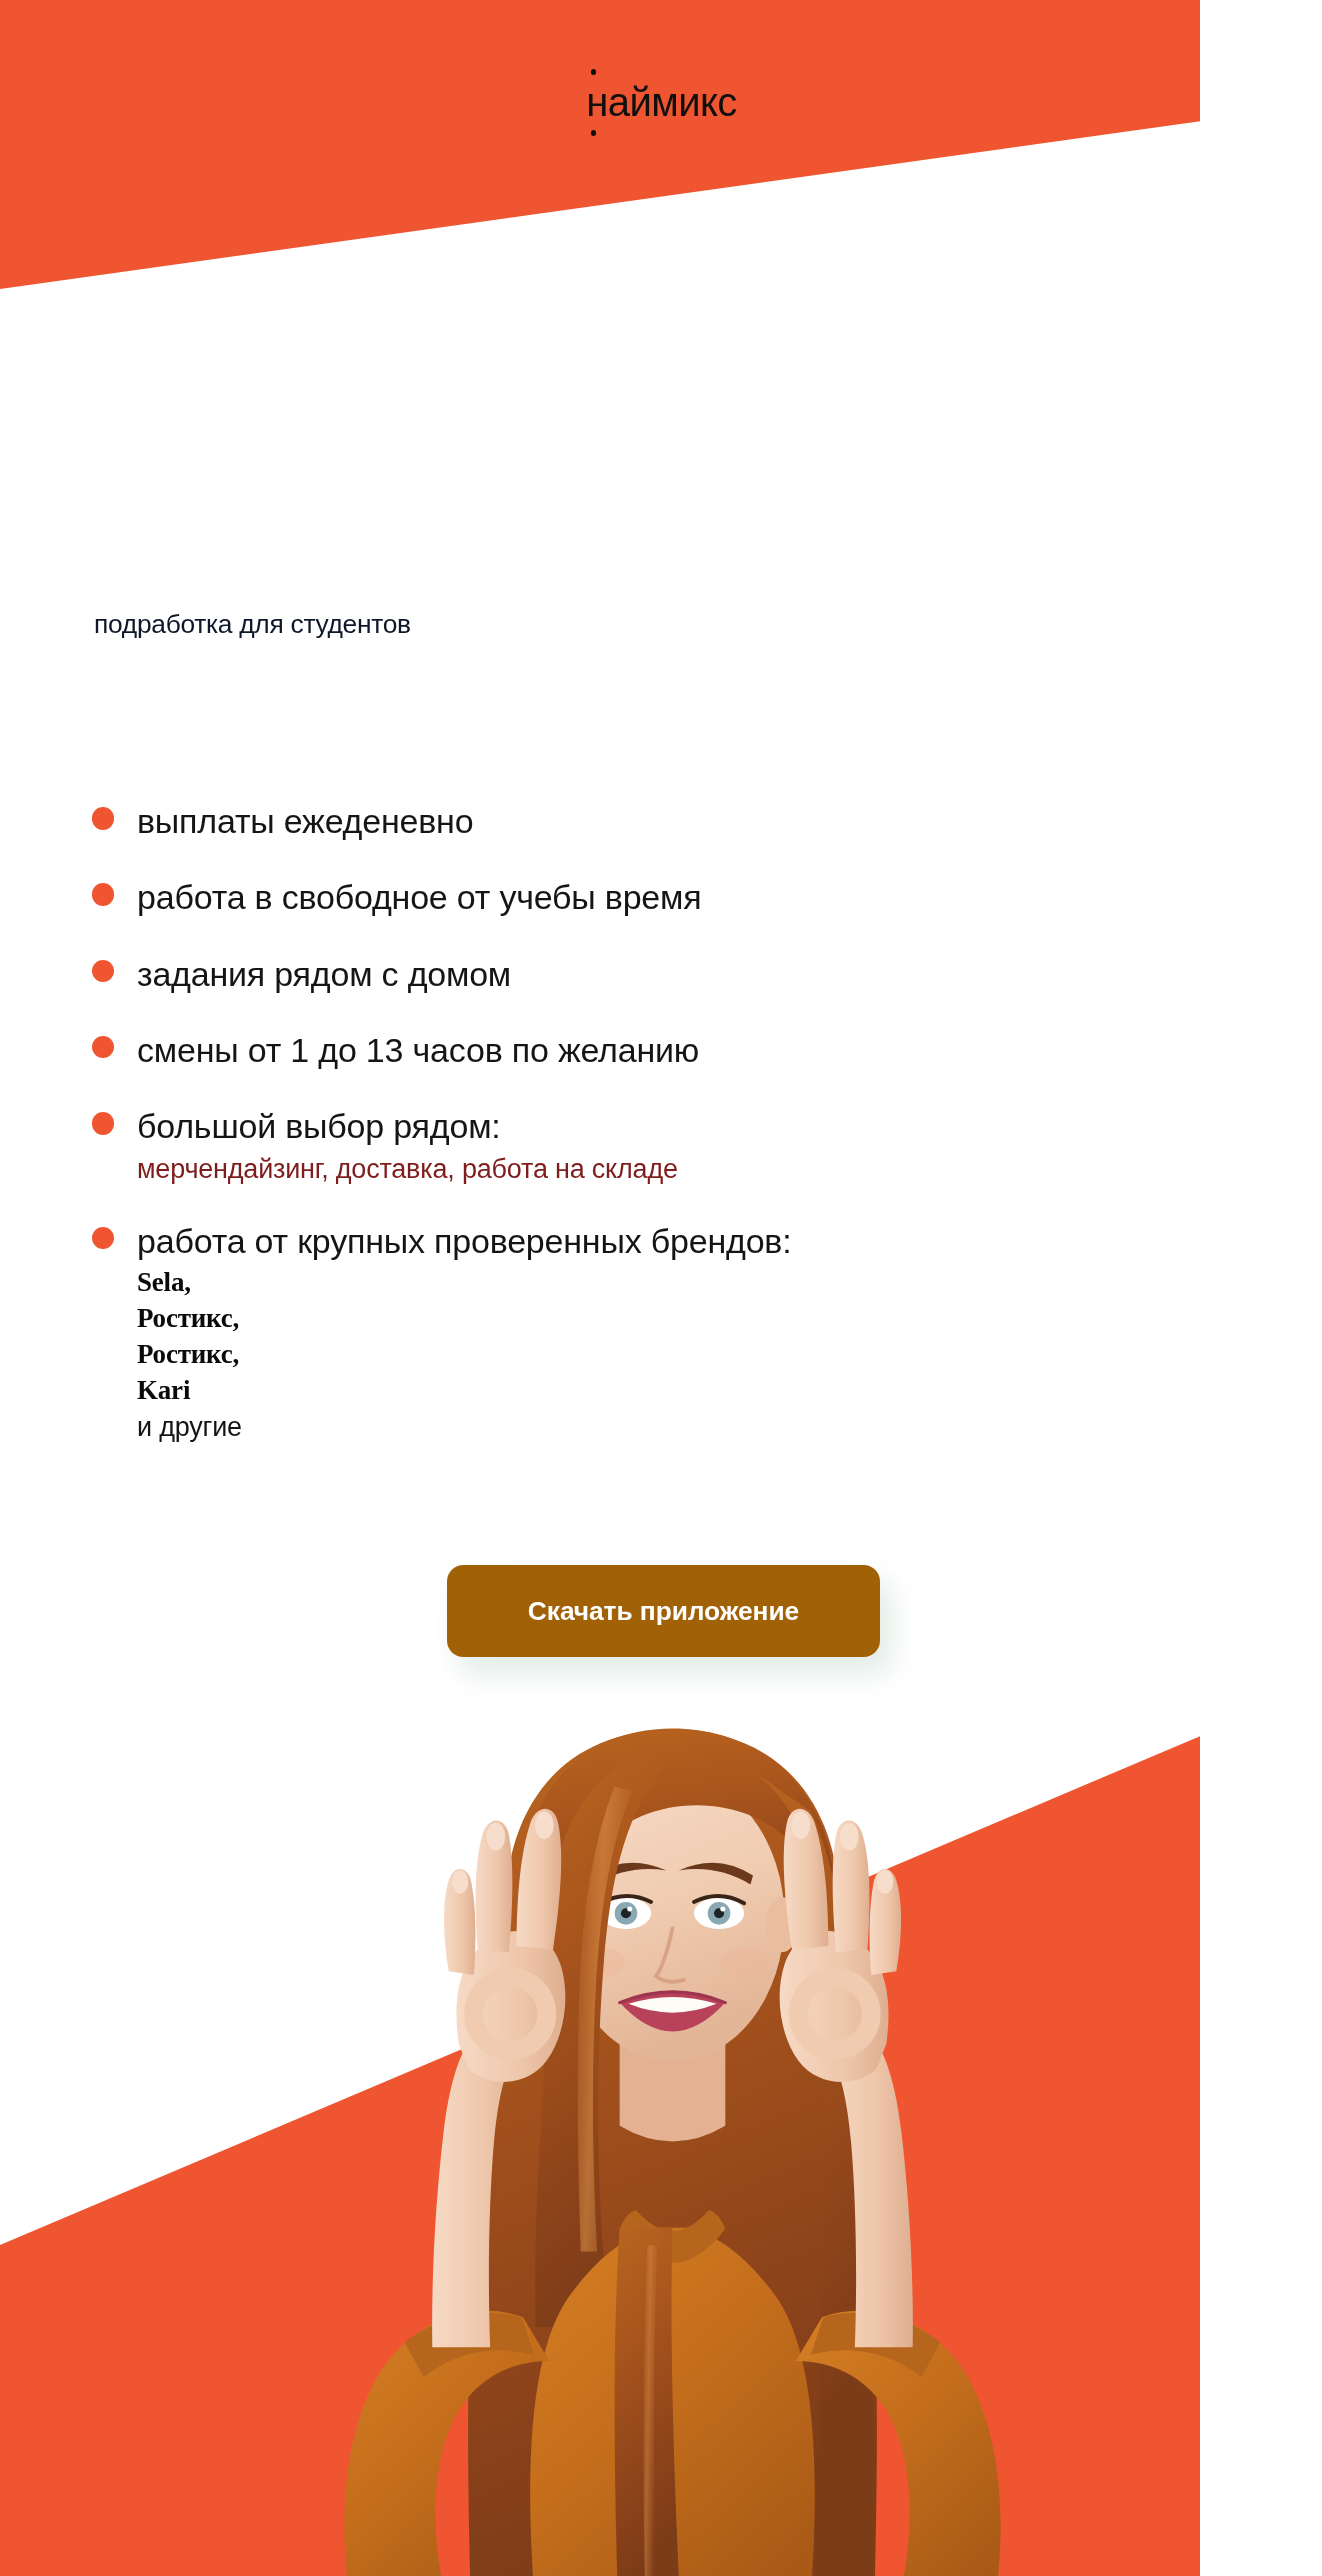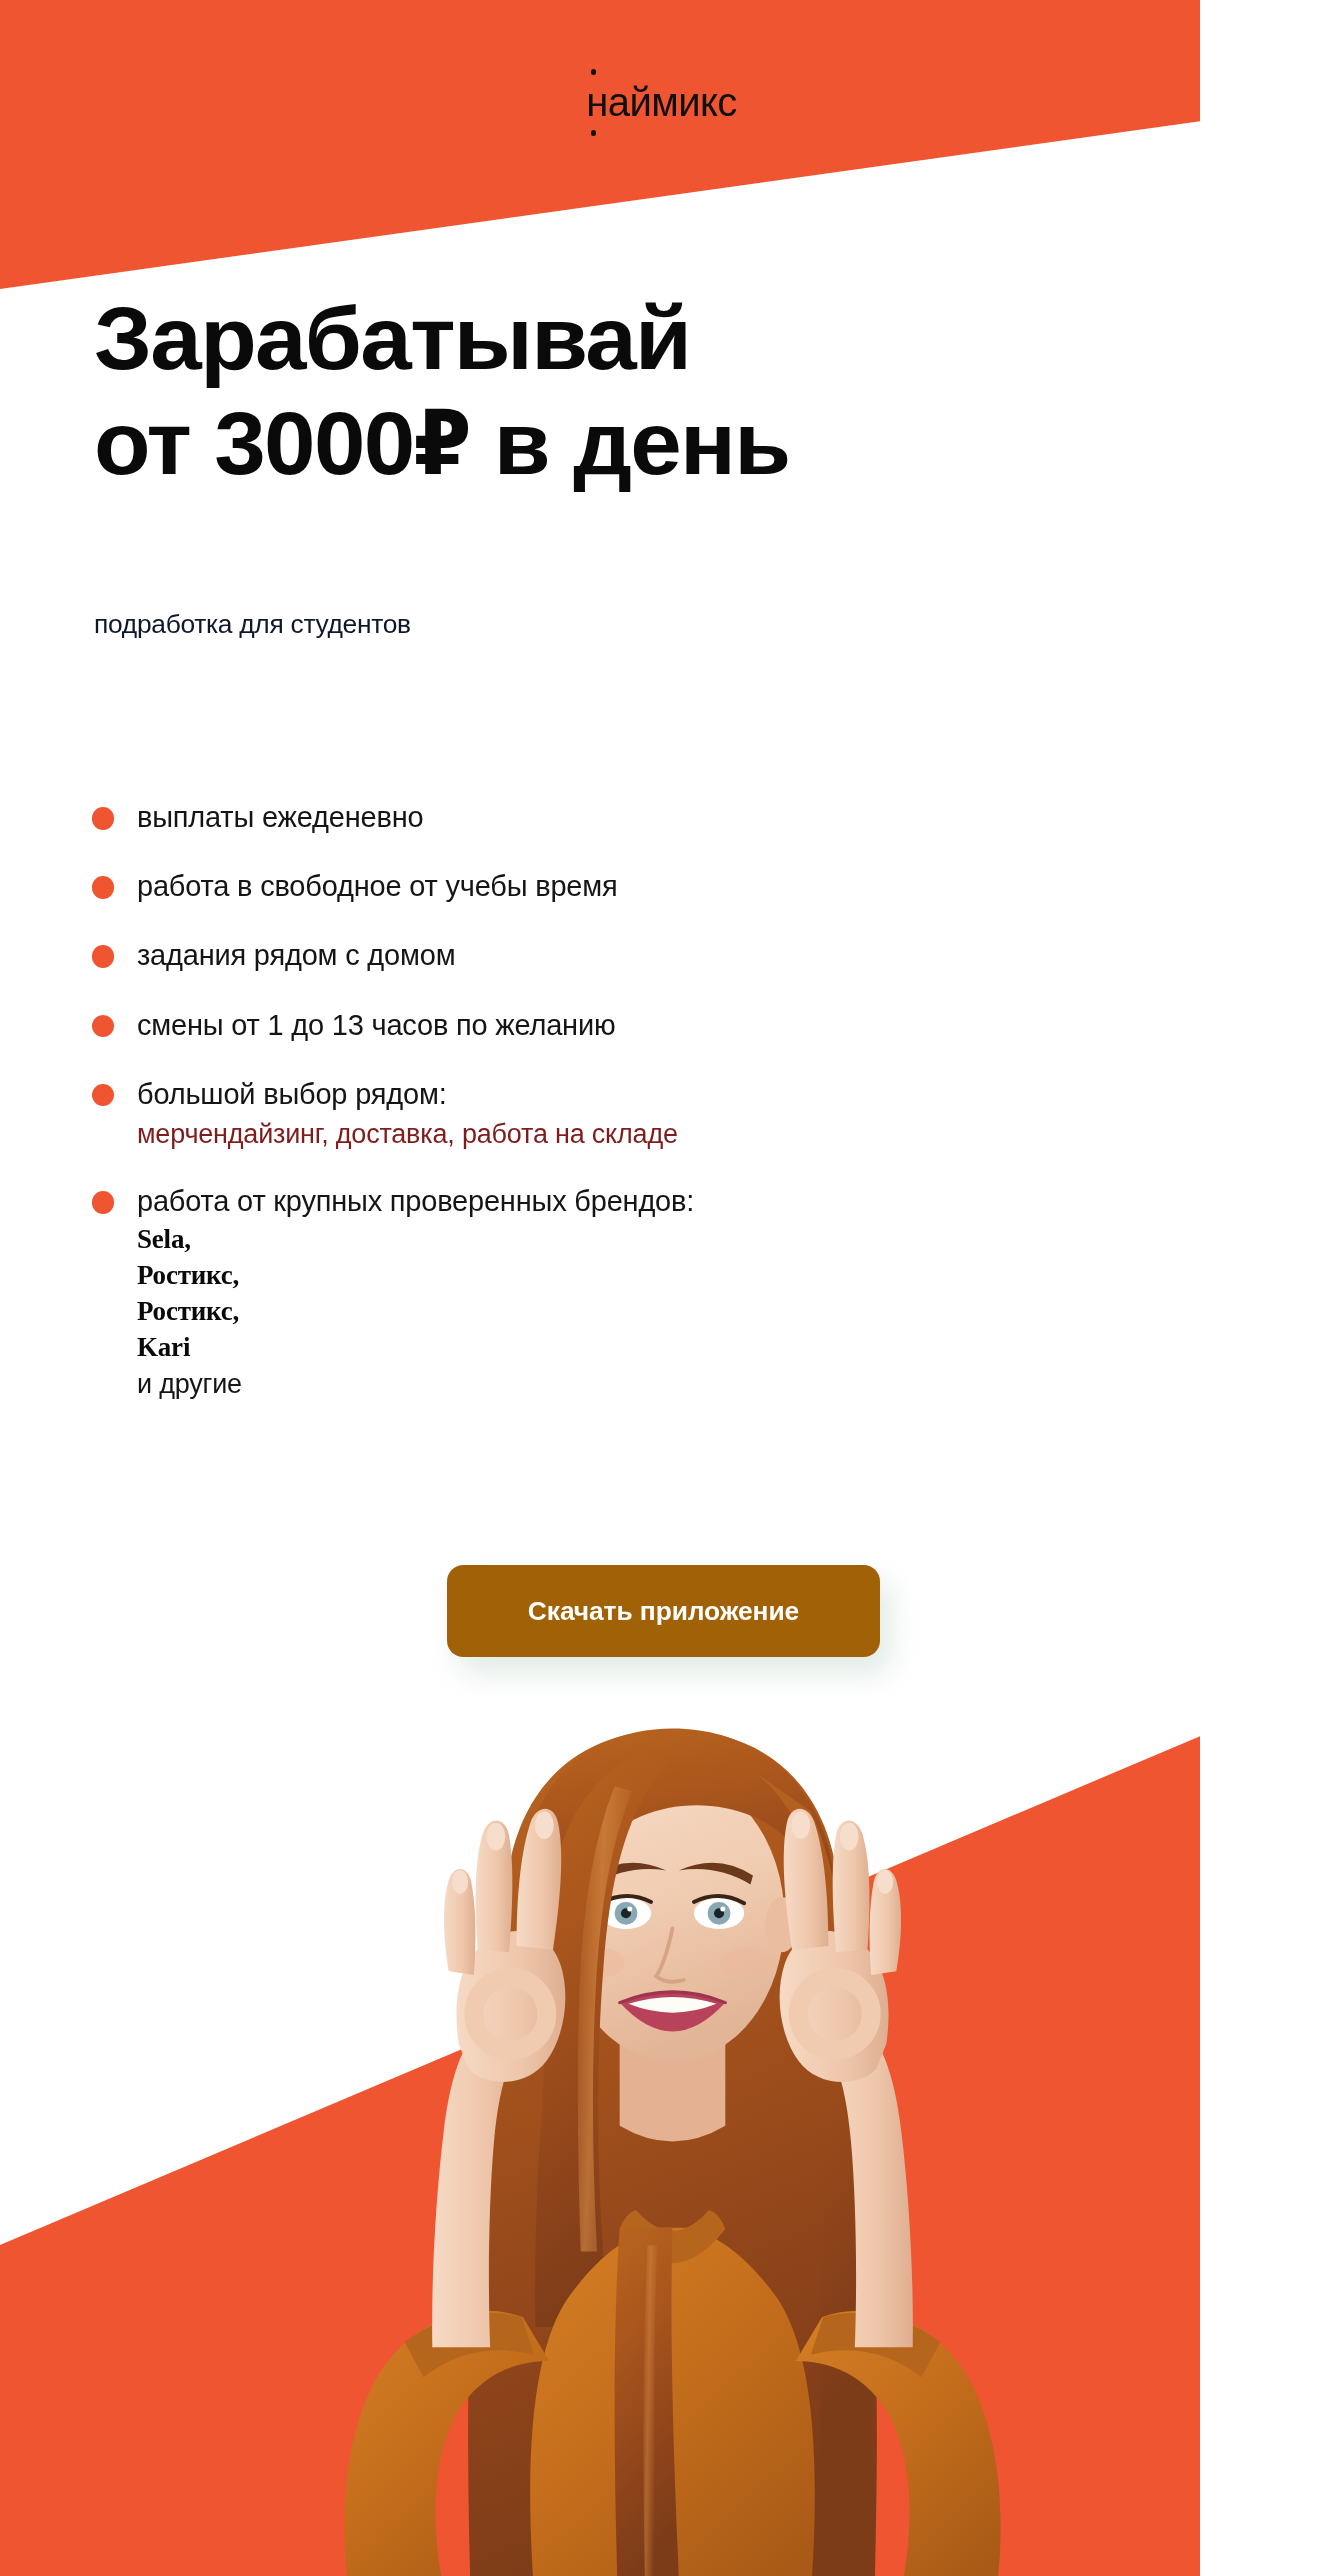--- a/index.html
+++ b/index.html
@@ -119,21 +119,21 @@
     position: absolute;
     left: 1.9px;
     top: 10px;
     width: 22.6px;
     height: 22.6px;
     border-radius: 50%;
     background: #ef5530;
   }
   .bullet-text {
     display: block;
-    font-size: 29px;
+    font-size: 34px;
     line-height: 1.42;
     font-weight: 400;
     color: #151515;
     letter-spacing: -0.2px;
   }
   .bullet-sub {
     display: block;
     font-size: 27px;
     line-height: 1.42;
     font-weight: 400;
@@ -200,24 +200,20 @@
   <div class="band" id="band-top"></div>
 
   <div id="logo">
     <span class="wordmark">
       <span class="dot-top"></span>
       <span class="dot-bot"></span>
       <span>наймикс</span>
     </span>
   </div>
 
-  <div id="headline">
-    <span class="hl-line">Зарабатывай</span>
-    <span class="hl-line">от 3000₽ в день</span>
-  </div>
 
   <div id="subtitle">подработка для студентов</div>
 
   <div id="bullets">
 
     <div class="bullet-row">
       <span class="bullet-dot"></span>
       <span class="bullet-text">выплаты ежеденевно</span>
     </div>
 

